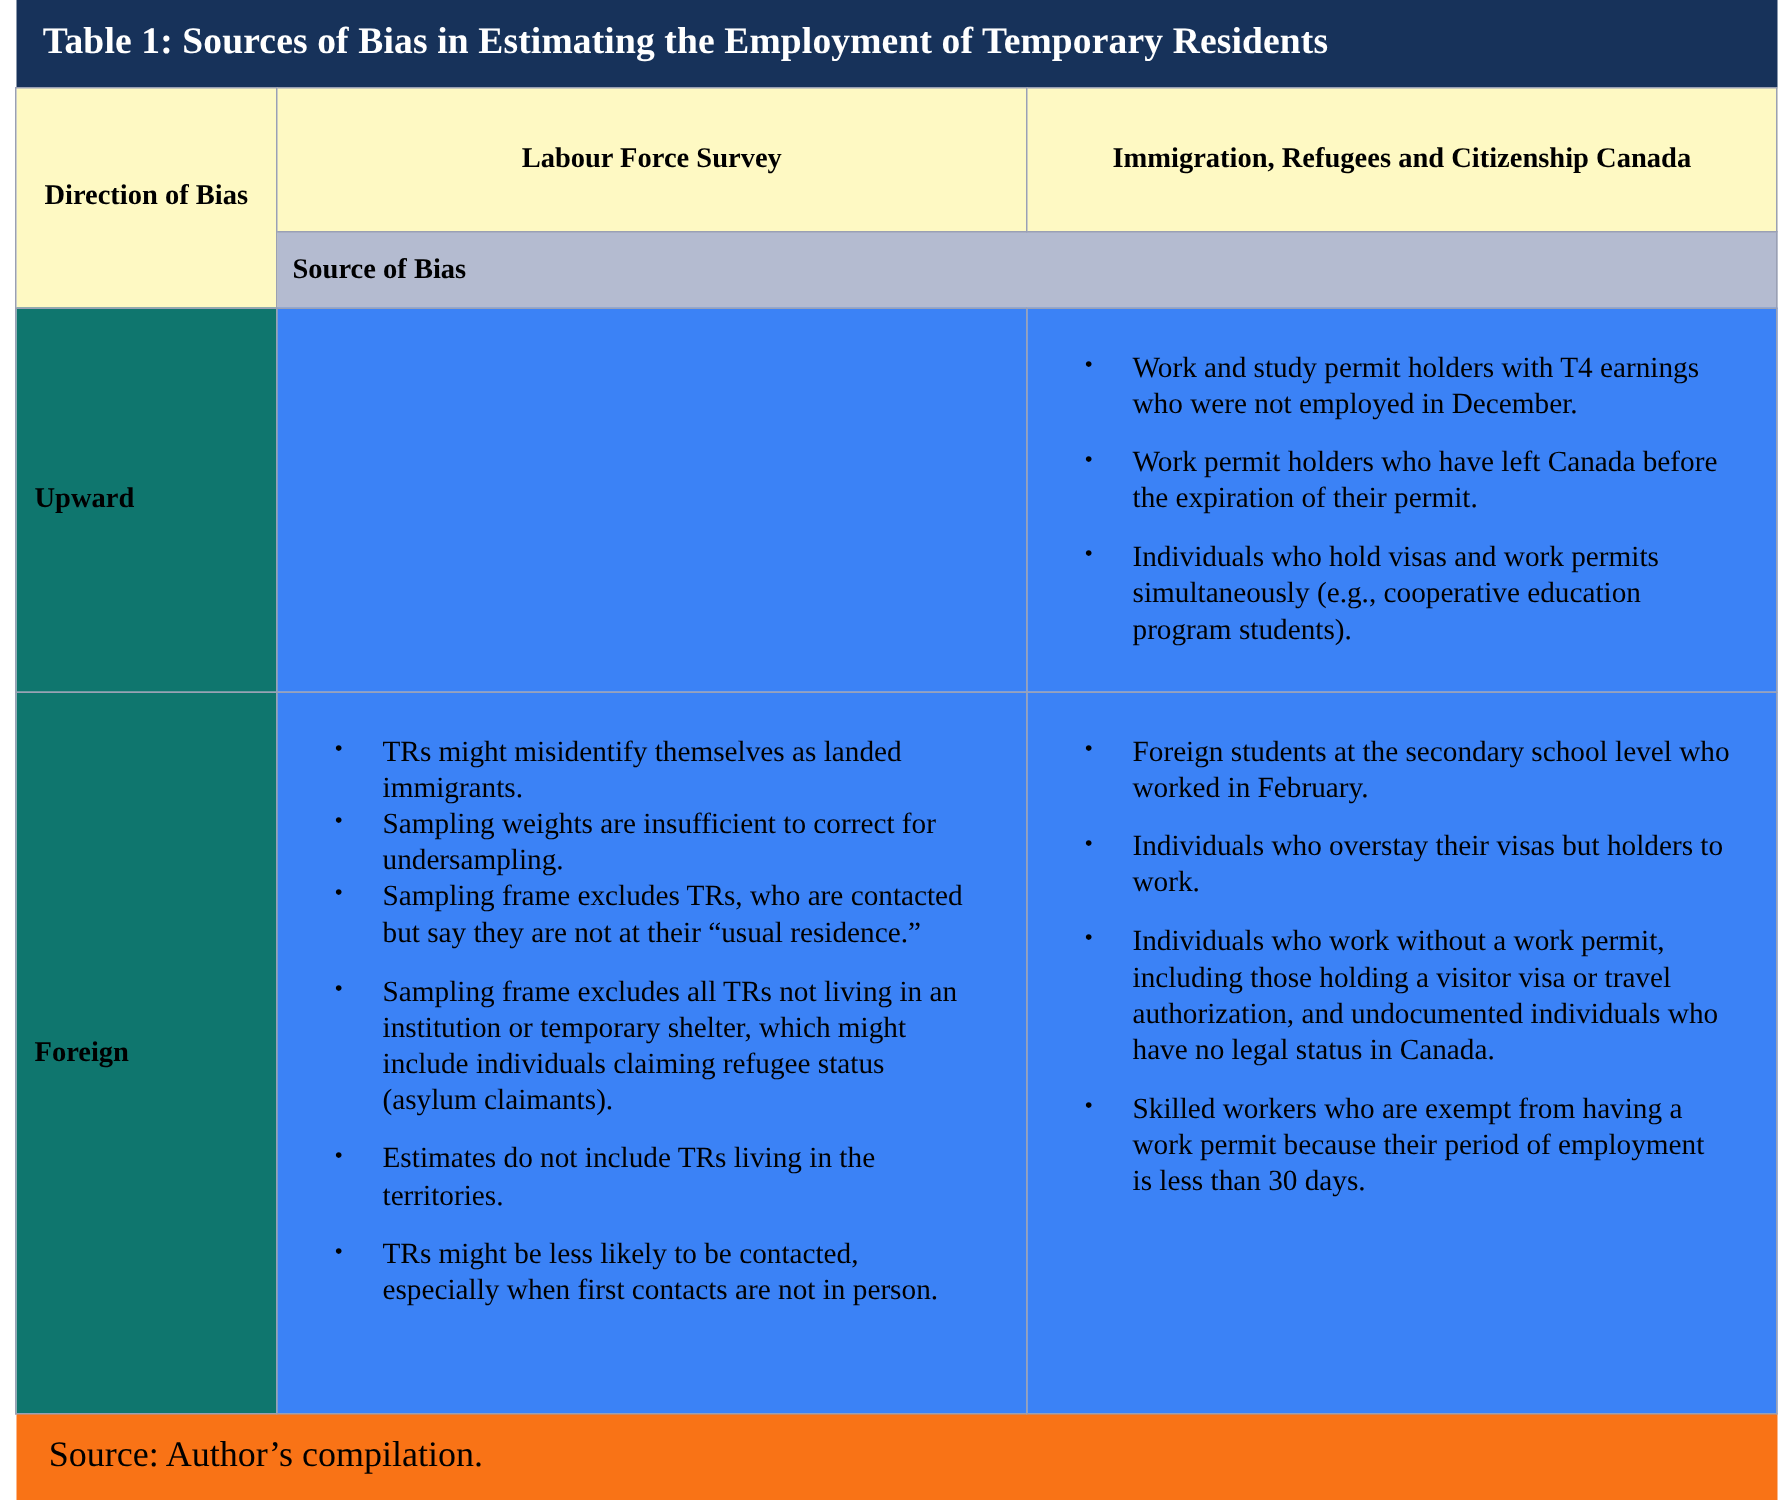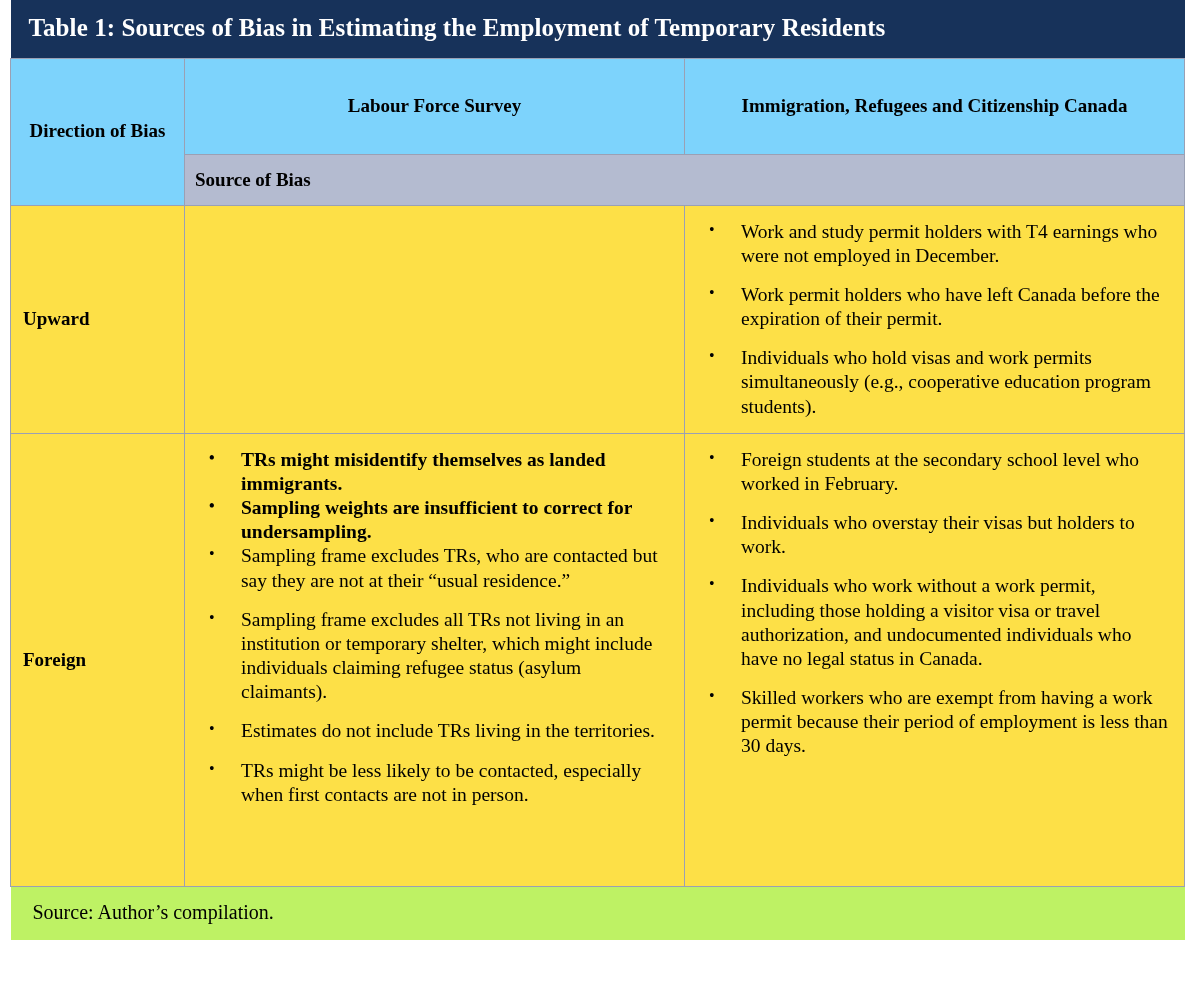--- a/index.html
+++ b/index.html
@@ -37,21 +37,21 @@
     font-size: 25px;
     letter-spacing: 0.1px;
     padding: 13px 18px 15px 18px;
     text-align: left;
     border: none;
     line-height: 1.18;
   }
 
   
   .hdr {
-    background: #7dd3fc;
+    background: #fef9c3;
     color: #000000;
     font-weight: bold;
     font-size: 19px;
     text-align: center;
     vertical-align: middle;
     border: 1px solid #9aa0b4;
     line-height: 1.28;
     padding: 8px 10px;
   }
   .hdr-dir {
@@ -64,27 +64,27 @@
     font-size: 19px;
     text-align: left;
     vertical-align: middle;
     border: 1px solid #9aa0b4;
     padding: 7px 10px;
     height: 36px;
   }
 
   
   .cell {
-    background: #fde047;
+    background: #3b82f6;
     border: 1px solid #9aa0b4;
     vertical-align: top;
-    padding: 0;
+    padding: 14px;
   }
   .cell-dir {
-    background: #fde047;
+    background: #0f766e;
     border: 1px solid #9aa0b4;
     vertical-align: middle;
     font-weight: bold;
     font-size: 19px;
     color: #000;
     padding: 0 0 0 12px;
     text-align: left;
   }
 
   ul.bullets {
@@ -98,40 +98,39 @@
     font-size: 19.5px;
     line-height: 1.24;
     color: #000;
     margin-bottom: 15px;
   }
   ul.bullets li:last-child {
     margin-bottom: 0;
   }
   ul.bullets li.tight {
     margin-bottom: 0px;
-    font-weight: bold;
   }
   ul.bullets li::before {
     content: "\2022";
     position: absolute;
     left: 14px;
     top: -1px;
     font-size: 16px;
     line-height: 1.34;
     color: #000;
   }
 
   .row-upward > .cell { height: 222px; }
   .row-downward > .cell { height: 452px; }
 
   
   .footer-cell {
-    background: #bef264;
+    background: #f97316;
     color: #000000;
-    font-size: 20px;
+    font-size: 24px;
     text-align: left;
     padding: 14px 20px 16px 22px;
     border: none;
   }
 </style>
 </head>
 <body>
 
 <div class="table-wrap">
   <table class="bias-table">

